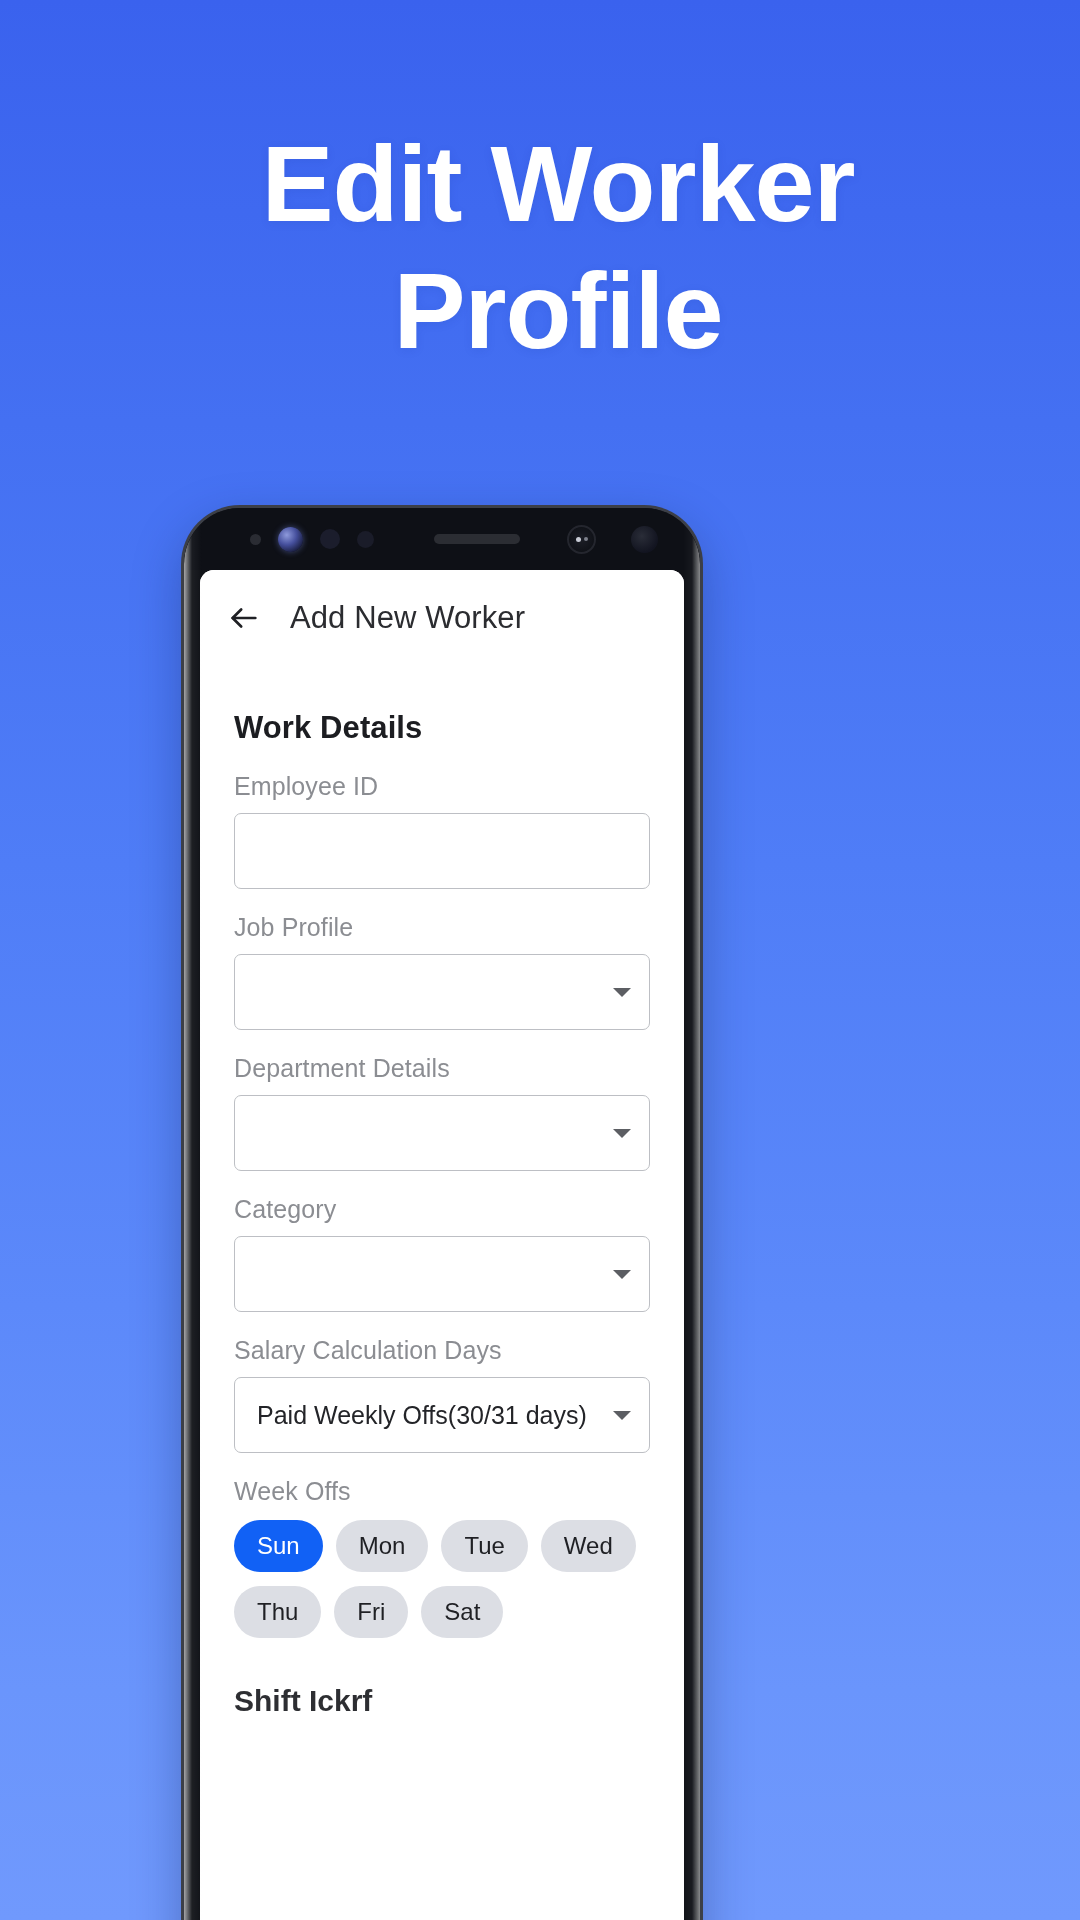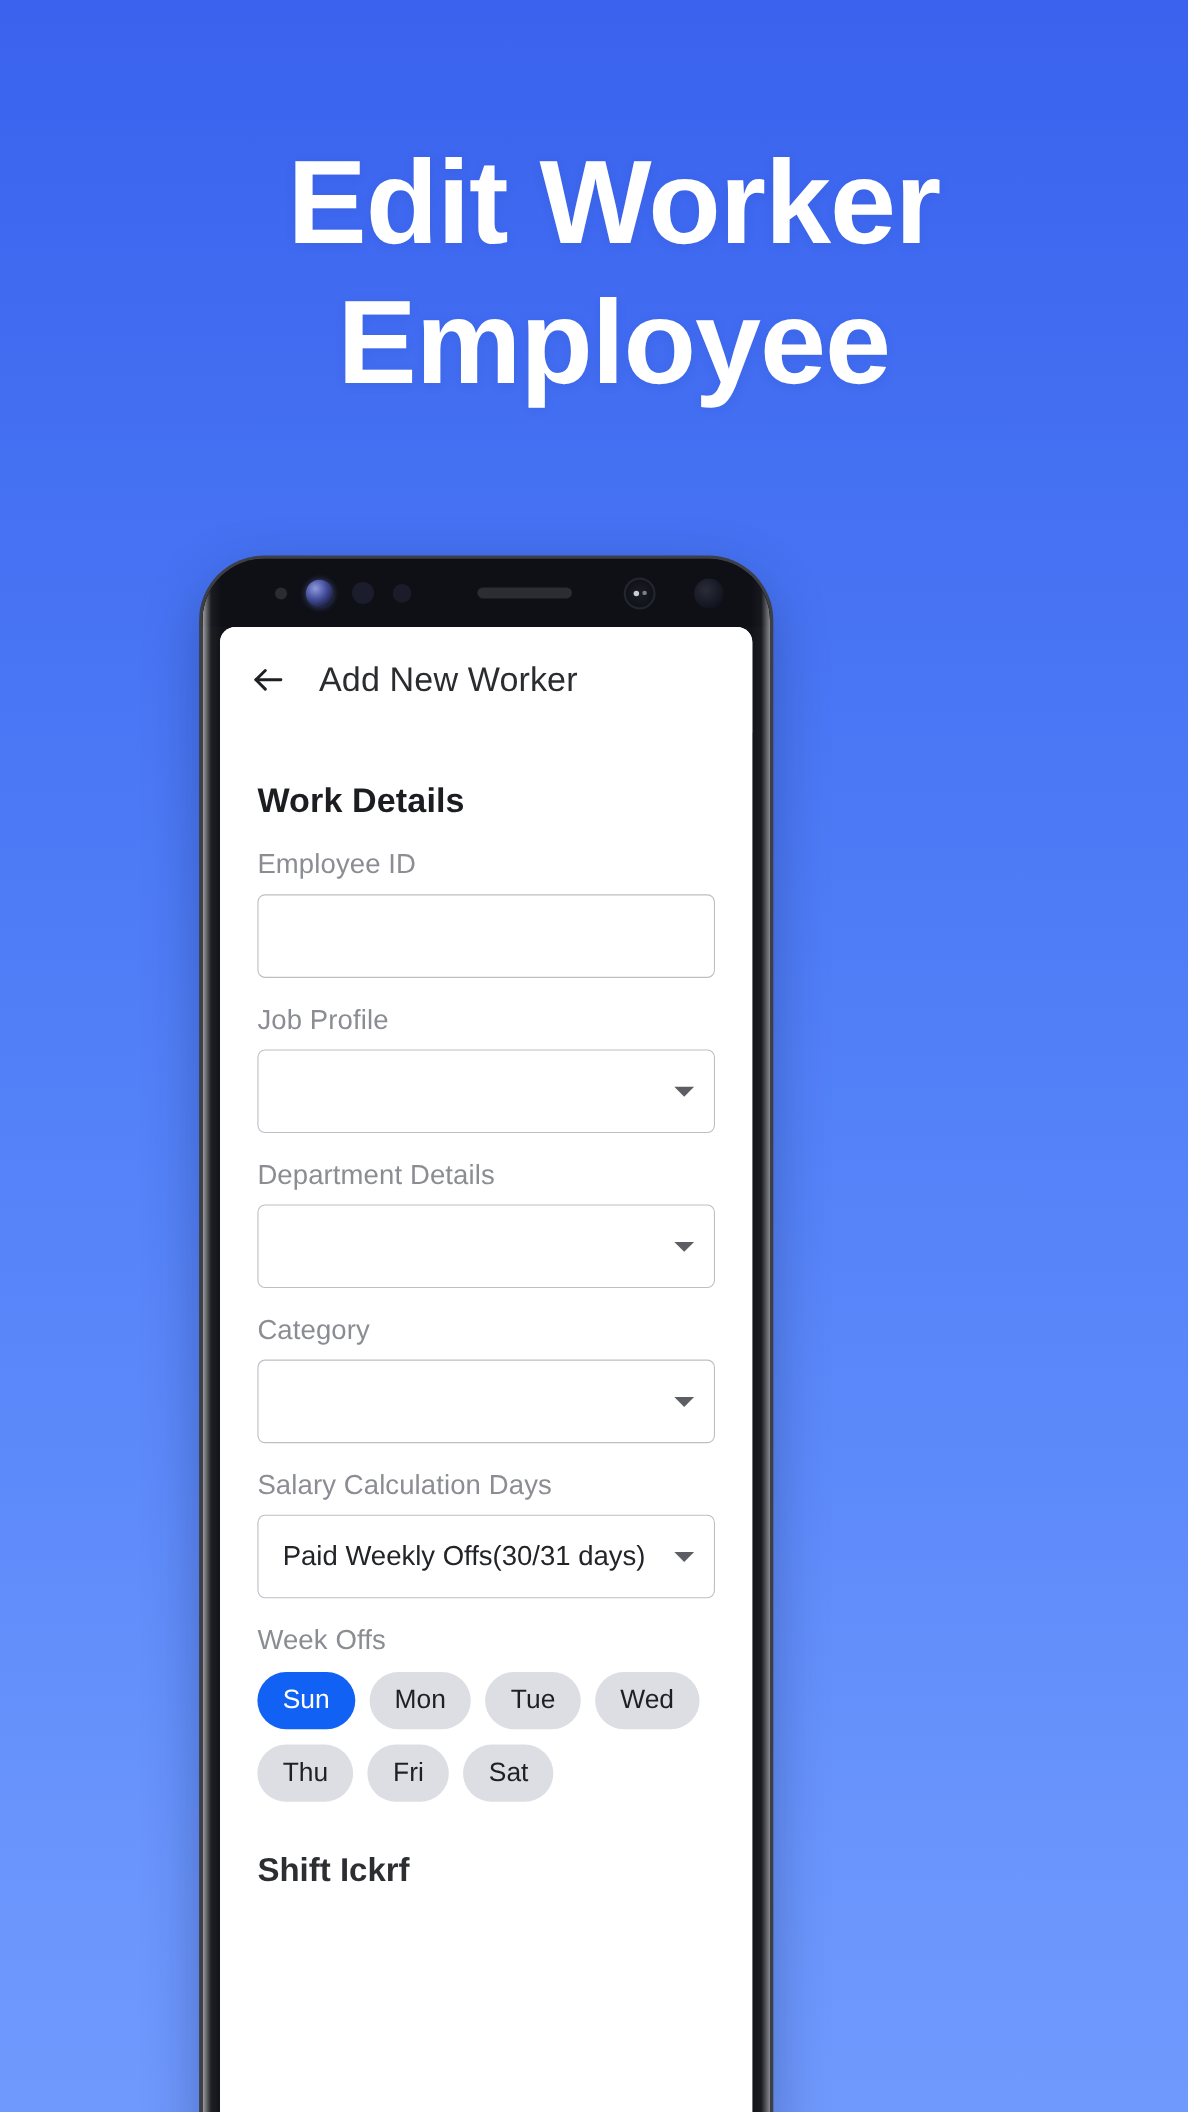--- a/index.html
+++ b/index.html
@@ -226,21 +226,21 @@
     font-weight: 700;
     color: #1c1d21;
     opacity: .92;
   }
 </style>
 </head>
 <body>
 
 <div class="promo">
   <span class="promo-line">Edit Worker</span>
-  <span class="promo-line">Employee</span>
+  <span class="promo-line">Profile</span>
 </div>
 
 <div class="phone">
 
   <div class="bezel-top">
     <div class="sensor-cluster">
       <span class="dot-small"></span>
       <span class="iris"></span>
       <span class="dot-mid"></span>
       <span class="dot-mid2"></span>

